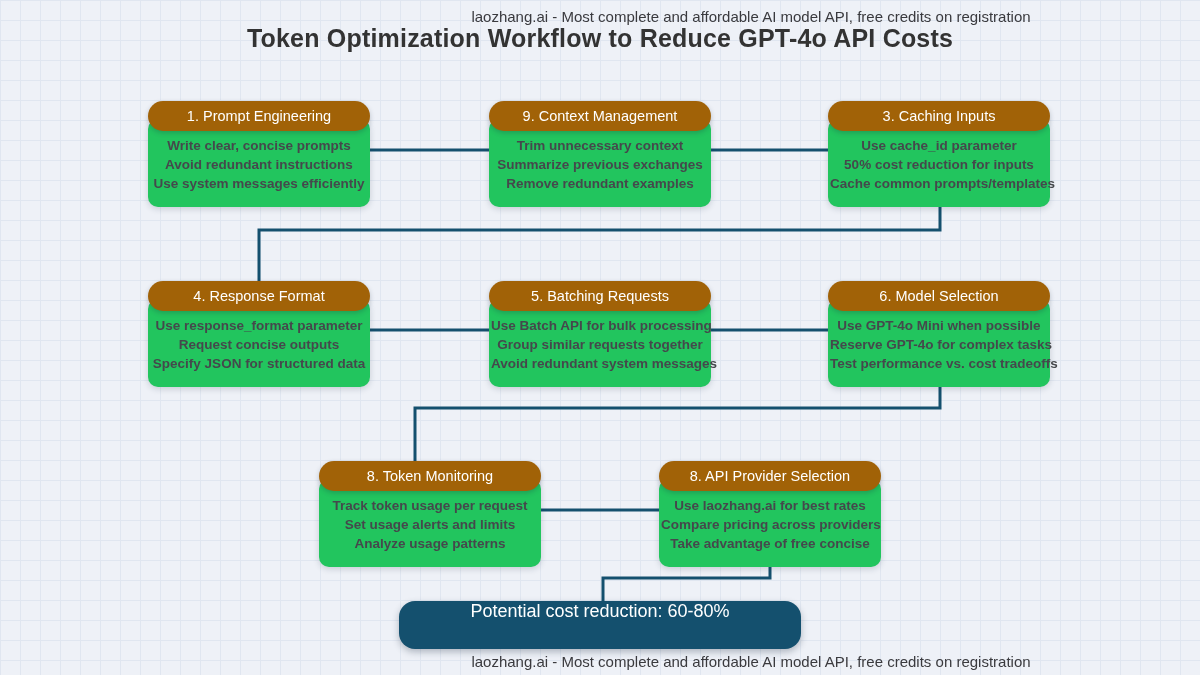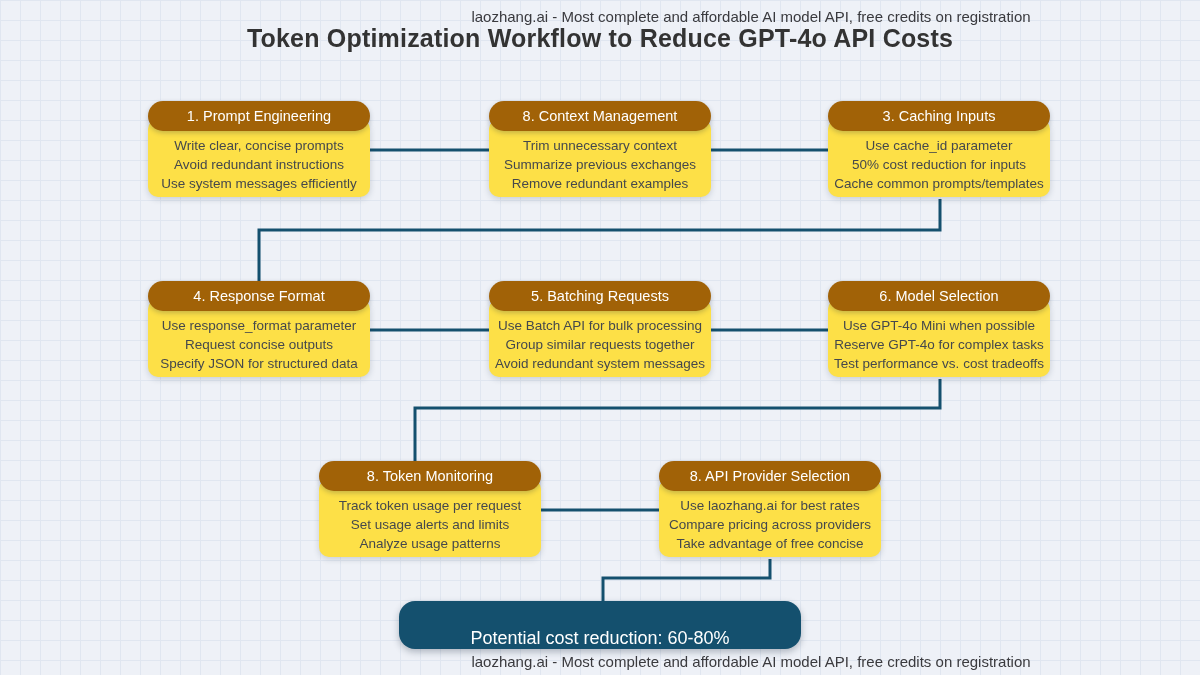--- a/index.html
+++ b/index.html
@@ -23,35 +23,36 @@
     font-size:25px;font-weight:bold;color:#333;letter-spacing:.2px;
   }
   .step-box{position:absolute;width:222px;}
   .step-header{
     position:relative;z-index:2;height:30px;border-radius:15px;
     background:#a16207;color:#fff;font-size:14.5px;font-weight:500;
     display:flex;align-items:center;justify-content:center;white-space:nowrap;
     box-shadow:0 2px 5px rgba(26,43,64,.25);
   }
   .step-body{
-    position:relative;z-index:1;margin-top:-12px;padding:17px 2px 4px 2px;
-    background:#fde047;border-radius:10px;
+    position:relative;z-index:1;margin-top:-12px;padding:17px 2px 14px 2px;
+    background:#22c55e;border-radius:10px;
     box-shadow:0 2px 6px rgba(26,43,64,.18);
+    font-weight:bold;
   }
   .step-line{
     display:block;text-align:center;white-space:nowrap;
     font-size:13.5px;line-height:19px;color:#45484c;
   }
   .b1{left:148px;top:101px;} .b2{left:489px;top:101px;} .b3{left:828px;top:101px;}
   .b4{left:148px;top:281px;} .b5{left:489px;top:281px;} .b6{left:828px;top:281px;border-radius:22px;}
   .b7{left:319px;top:461px;} .b8{left:659px;top:461px;}
   .result-box{
     position:absolute;left:399px;top:601px;width:402px;height:48px;
     background:#14506e;border-radius:16px;color:#fff;font-size:18px;
-    display:flex;align-items:flex-end;justify-content:center;white-space:nowrap;
+    display:flex;align-items:flex-start;justify-content:center;white-space:nowrap;
     box-shadow:0 3px 7px rgba(26,43,64,.3);z-index:2;
   }
   svg.connectors{position:absolute;left:0;top:0;pointer-events:none;z-index:0;}
 </style>
 </head>
 <body>
 
 <div class="watermark wm-top">laozhang.ai - Most complete and affordable AI model API, free credits on registration</div>
 
 <div class="page-title">Token Optimization Workflow to Reduce GPT-4o API Costs</div>
@@ -79,21 +80,21 @@
 <div class="step-box b1">
   <div class="step-header">1. Prompt Engineering</div>
   <div class="step-body">
     <span class="step-line">Write clear, concise prompts</span>
     <span class="step-line">Avoid redundant instructions</span>
     <span class="step-line">Use system messages efficiently</span>
   </div>
 </div>
 
 <div class="step-box b2">
-  <div class="step-header">8. Context Management</div>
+  <div class="step-header">9. Context Management</div>
   <div class="step-body">
     <span class="step-line">Trim unnecessary context</span>
     <span class="step-line">Summarize previous exchanges</span>
     <span class="step-line">Remove redundant examples</span>
   </div>
 </div>
 
 <div class="step-box b3">
   <div class="step-header">3. Caching Inputs</div>
   <div class="step-body">

